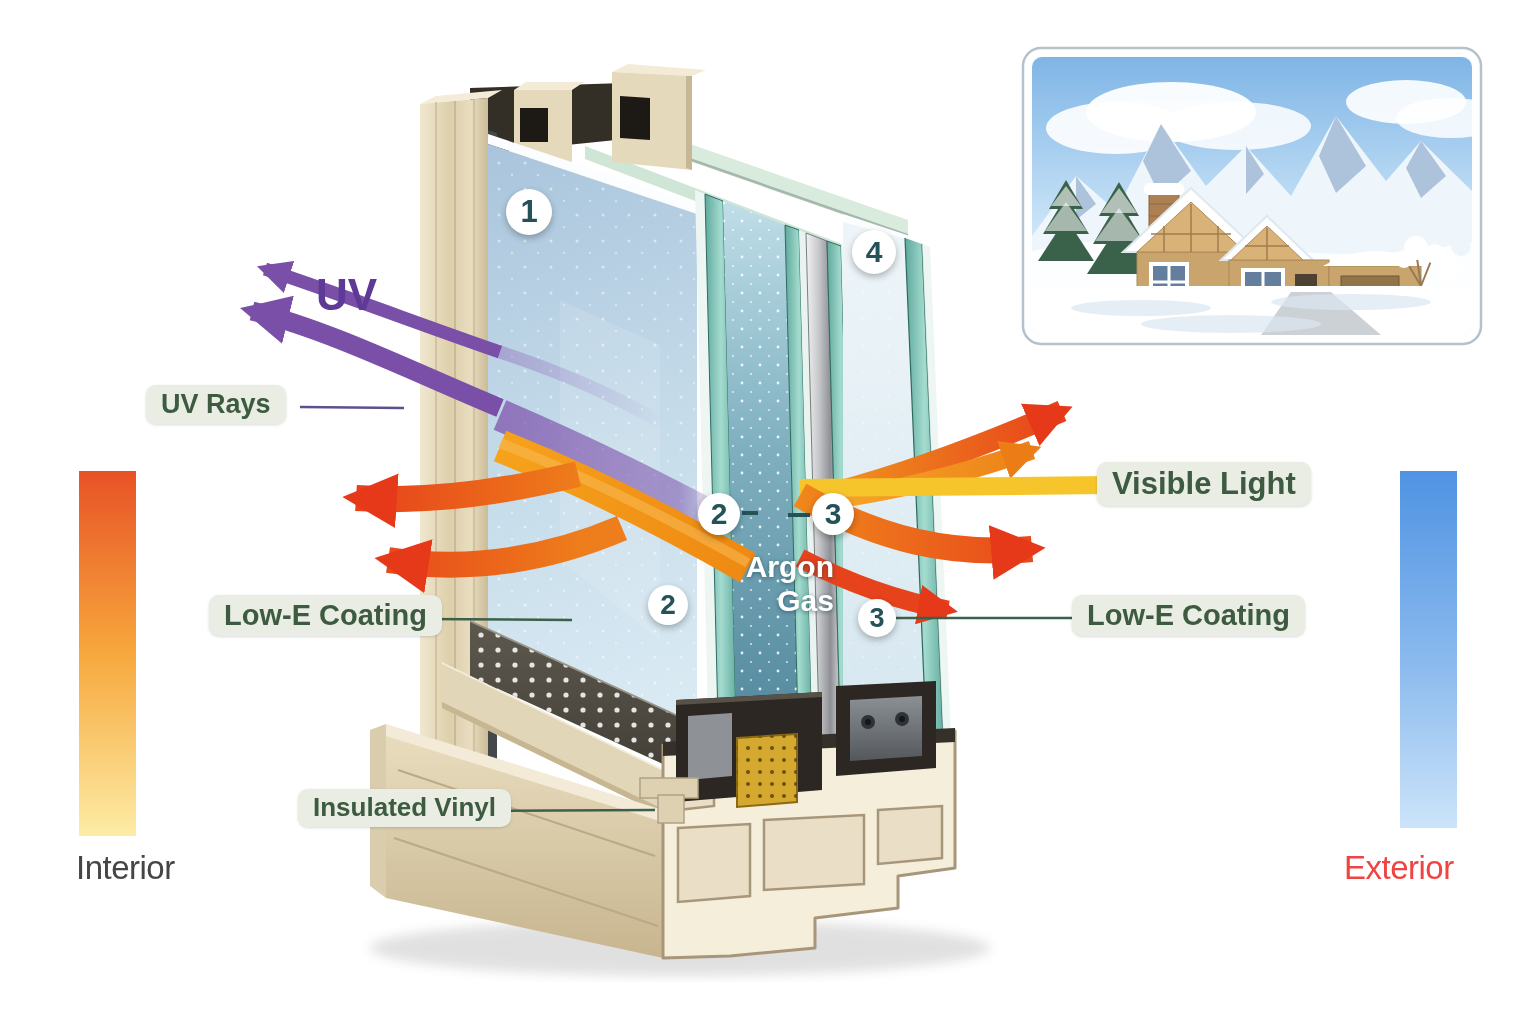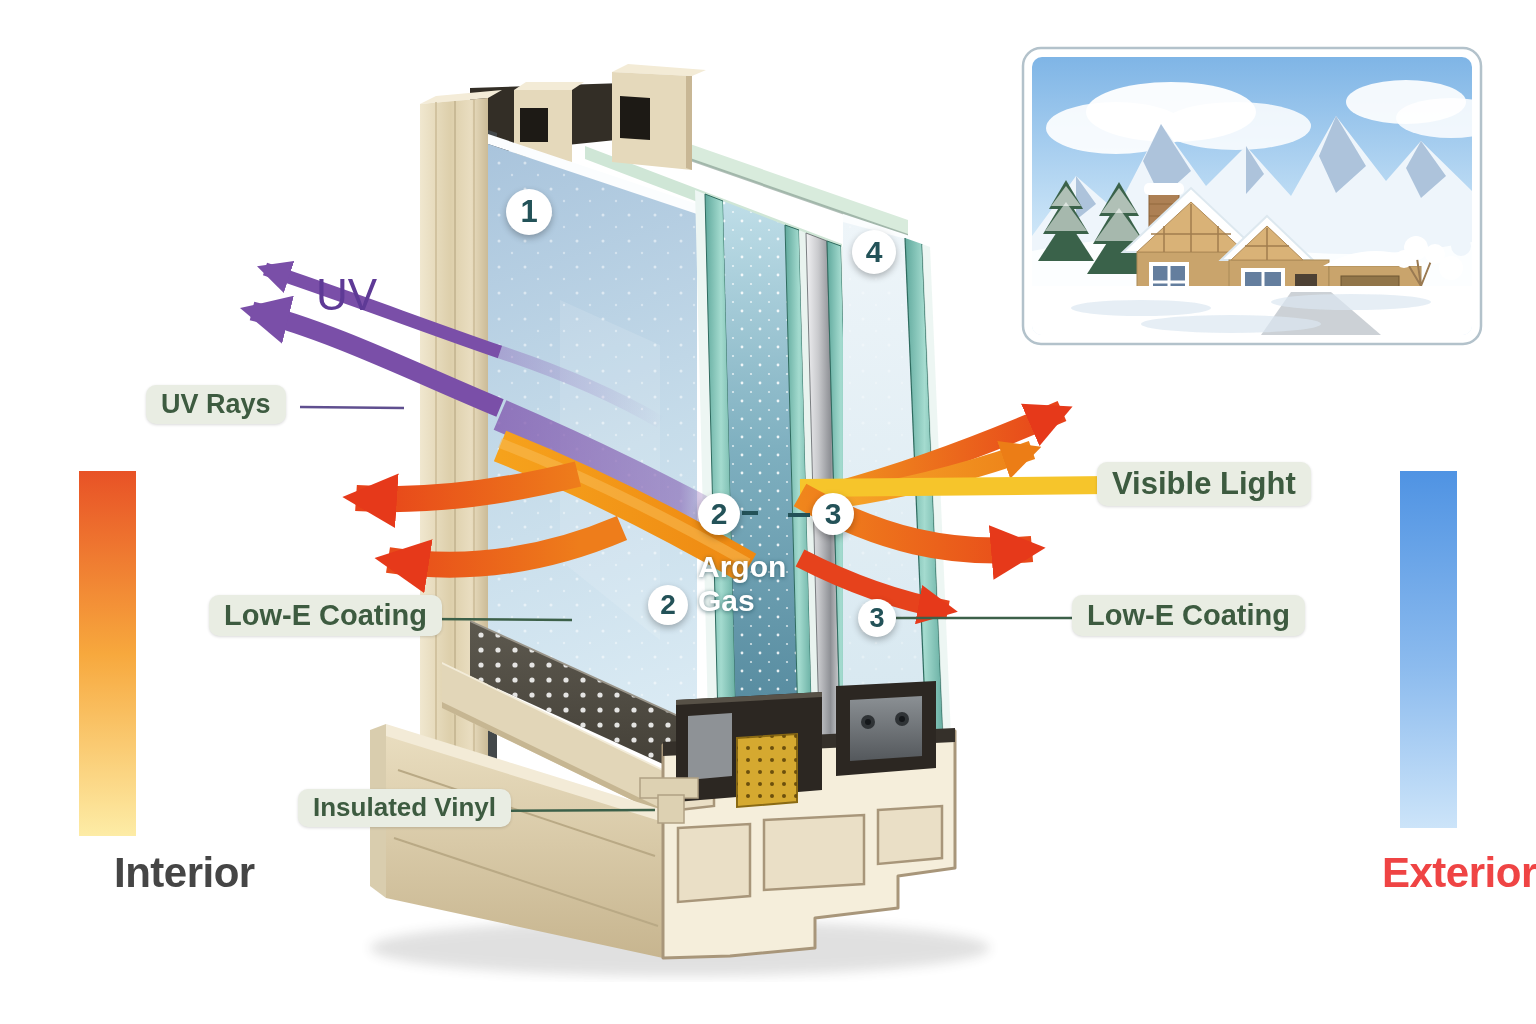--- a/index.html
+++ b/index.html
@@ -7,25 +7,25 @@
          font-family:"Liberation Sans",sans-serif;}
   .art{position:absolute;left:0;top:0;width:1536px;height:1024px;}
   .inset{position:absolute;left:1021px;top:46px;width:462px;height:300px;}
   .chip{position:absolute;background:#e9ede3;color:#3d5b40;font-weight:bold;border-radius:10px;
         padding:4px 15px;box-shadow:0 1px 3px rgba(0,0,0,.15);white-space:nowrap;line-height:1.15;}
   .chip-uvrays{left:146px;top:385px;font-size:27px;}
   .chip-lowe-left{left:209px;top:595px;font-size:29px;}
   .chip-vinyl{left:298px;top:789px;font-size:26px;}
   .chip-visible{left:1097px;top:462px;font-size:31px;}
   .chip-lowe-right{left:1072px;top:595px;font-size:29px;}
-  .uv-text{position:absolute;left:316px;top:270px;color:#5e3a96;font-size:44px;font-weight:normal;}
+  .uv-text{position:absolute;left:316px;top:270px;color:#5e3a96;font-size:44px;font-weight:bold;}
   .argon-text{position:absolute;left:698px;top:550px;width:136px;color:#ffffff;font-weight:bold;
-              font-size:30px;line-height:1.13;text-align:left;
+              font-size:30px;line-height:1.13;text-align:right;
               text-shadow:0 1px 4px rgba(15,60,70,.6);}
-  .side-label{position:absolute;font-size:42px;font-weight:bold;letter-spacing:-.5px;margin-left:38px;}
+  .side-label{position:absolute;font-size:33px;font-weight:normal;letter-spacing:-.5px;}
   .lbl-interior{left:76px;top:849px;color:#454545;}
   .lbl-exterior{left:1344px;top:849px;color:#ef4444;}
   .marker-circle{position:absolute;background:#ffffff;border-radius:50%;color:#235258;
                  font-weight:bold;display:flex;align-items:center;justify-content:center;
                  box-shadow:0 3px 7px rgba(0,0,0,.28);}
   .m1{left:506px;top:189px;width:46px;height:46px;font-size:31px;}
   .m4{left:852px;top:230px;width:44px;height:44px;font-size:30px;}
   .m2s{left:698px;top:493px;width:42px;height:42px;font-size:30px;}
   .m3s{left:812px;top:493px;width:42px;height:42px;font-size:30px;}
   .m2b{left:648px;top:585px;width:40px;height:40px;font-size:28px;}

